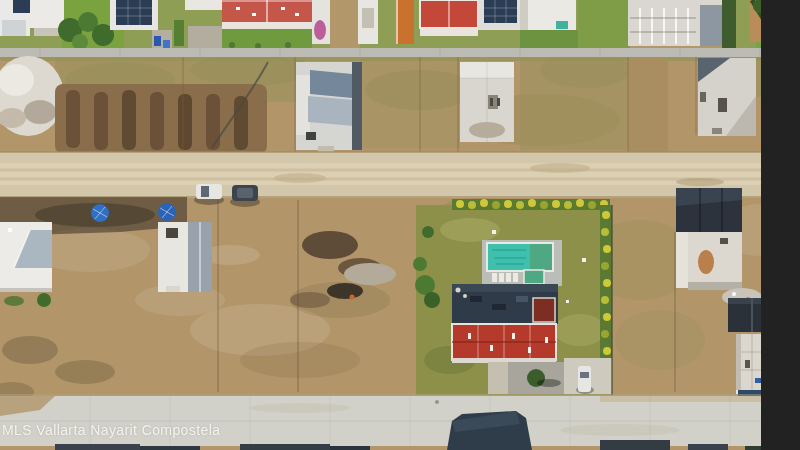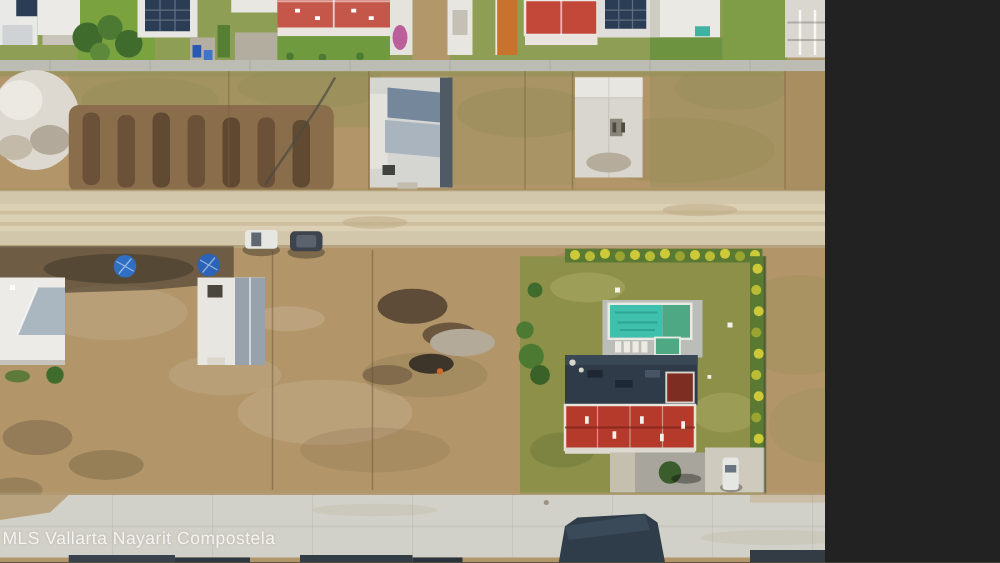--- a/index.html
+++ b/index.html
@@ -1,16 +1,16 @@
 <!DOCTYPE html>
 <html><head>
 <meta charset="utf-8">
 <style>
   html,body{margin:0;padding:0;background:#222;}
-  .photo{position:relative;width:660px;height:450px;overflow:hidden;font-family:"Liberation Sans",sans-serif;}
+  .photo{position:relative;width:761px;height:450px;overflow:hidden;font-family:"Liberation Sans",sans-serif;}
   .photo svg{display:block;}
   .watermark{
     position:absolute;left:2px;top:422px;
     font-size:14px;letter-spacing:.4px;
     color:rgba(255,255,255,0.82);
     text-shadow:0 0 2px rgba(120,110,90,0.35);
     user-select:none;pointer-events:none;
   }
 </style>
 </head>

